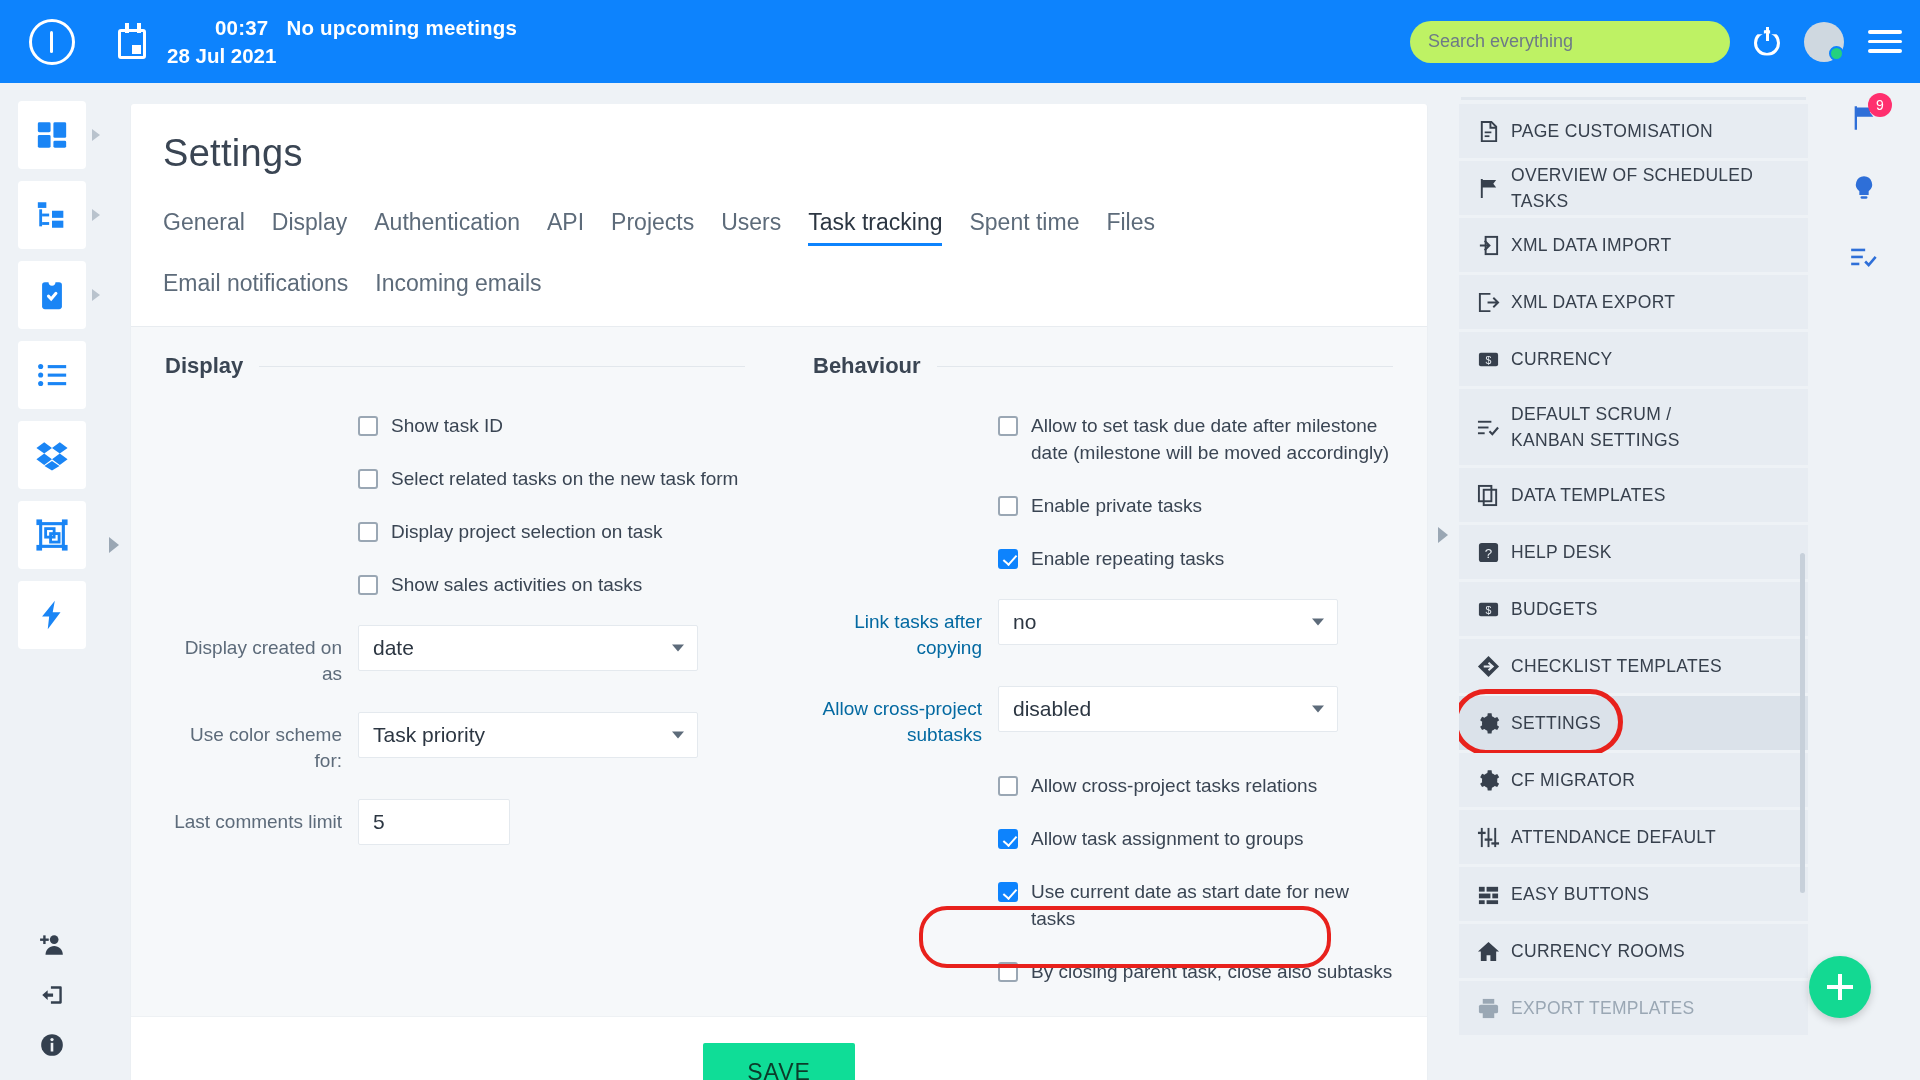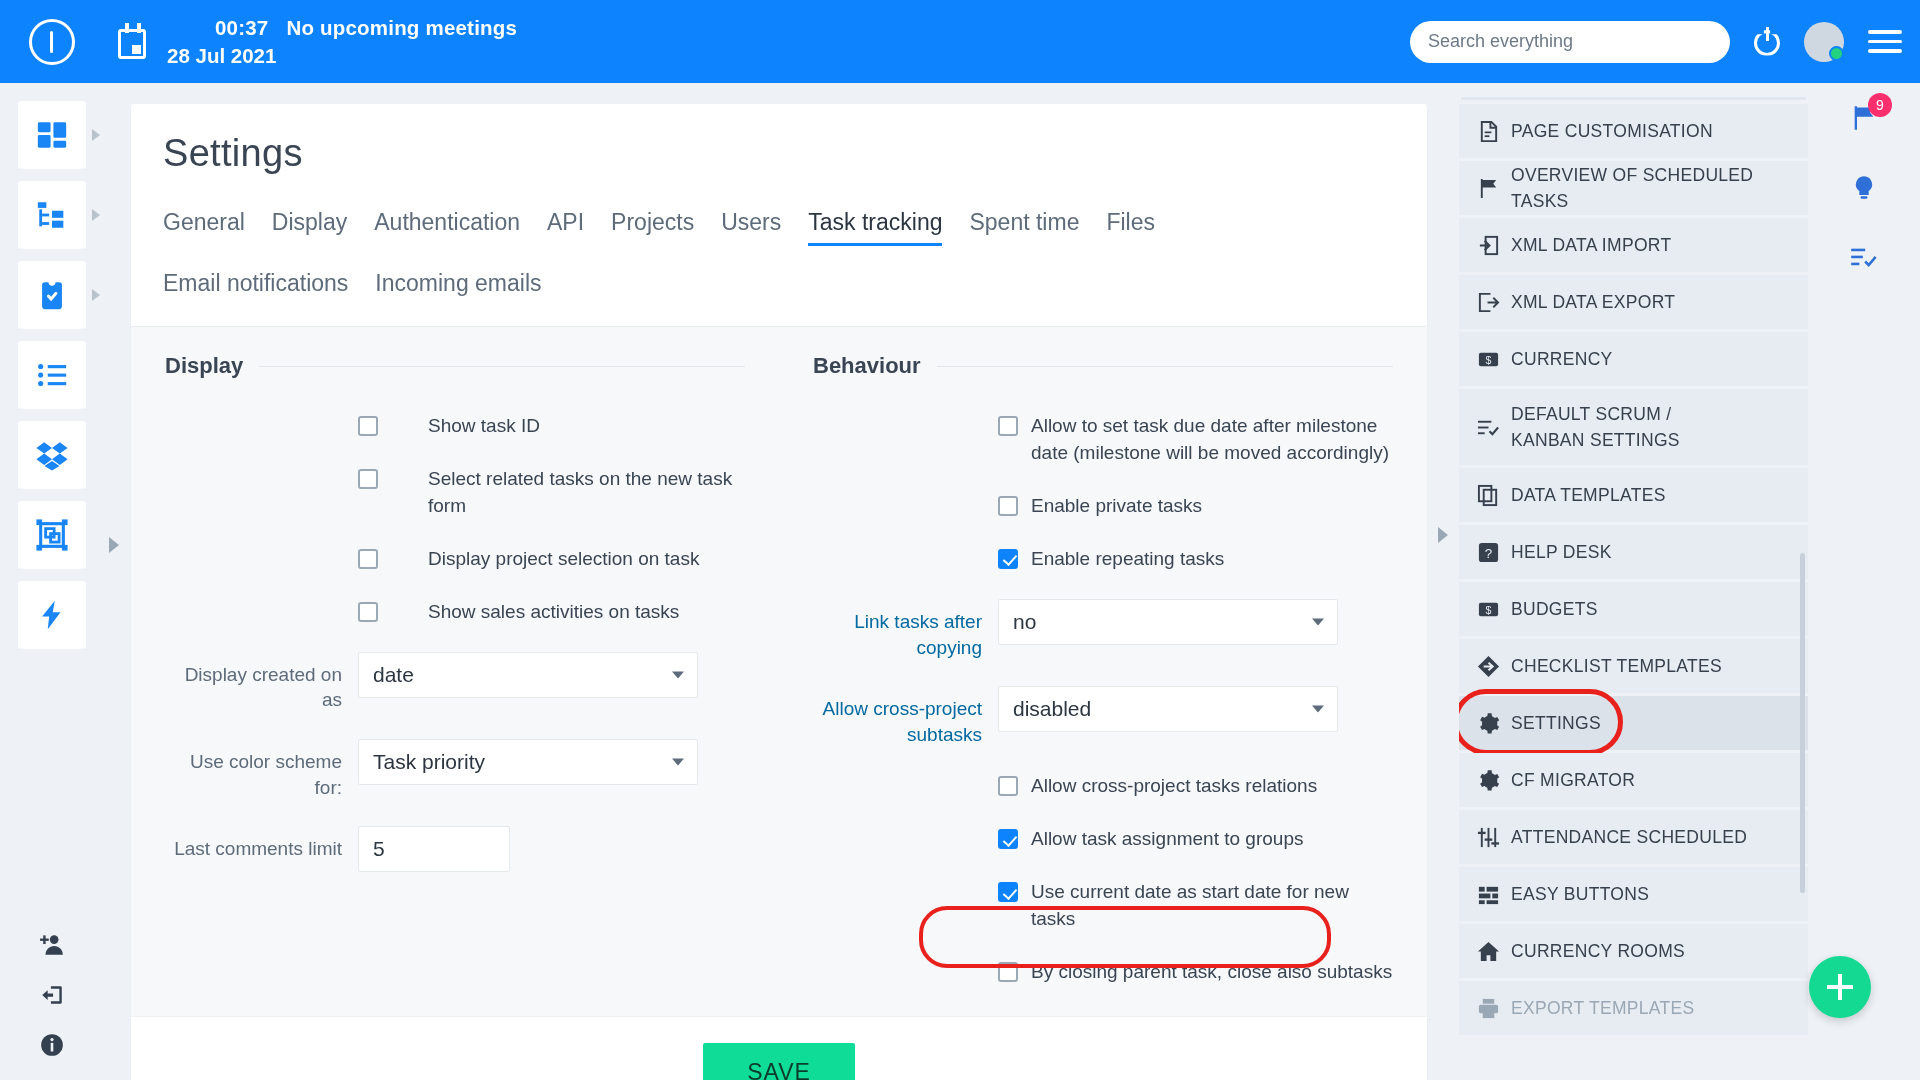--- a/index.html
+++ b/index.html
@@ -29,21 +29,21 @@
   .cal-t1 { position: absolute; left: 12px; top: 2px; width: 3.5px; height: 10px; background: #fff; }
   .cal-t2 { position: absolute; left: 24px; top: 2px; width: 3.5px; height: 10px; background: #fff; }
   .cal-dot { position: absolute; left: 19px; top: 24px; width: 9px; height: 9px; background: #fff; }
   .meet-block { margin-left: 14px; color: #fff; line-height: 1.35; }
   .meet-row1 { font-size: 20.5px; font-weight: bold; letter-spacing: .2px; }
   .meet-row1 .time { margin-right: 18px; margin-left: 48px; }
   .meet-row2 { font-size: 20.5px; font-weight: bold; }
 
   .top-right { margin-left: auto; display: flex; align-items: center; padding-right: 18px; }
   .search-box {
-    width: 320px; height: 42px; background: #ffffff; border-radius: 21px;
+    width: 320px; height: 42px; background: #bef264; border-radius: 21px;
     display: flex; align-items: center; padding: 0 18px;
   }
   .search-box span { color: #6d7a87; font-size: 18px; }
   .pwr { margin-left: 22px; width: 30px; height: 30px; position: relative; }
   .pwr-ring {
     width: 26px; height: 26px; border-radius: 50%; border: 3px solid #fff;
     position: absolute; left: 2px; top: 3px; clip-path: polygon(0 18%,38% 18%,38% 0,62% 0,62% 18%,100% 18%,100% 100%,0 100%);
   }
   .pwr-bar { position: absolute; left: 13.5px; top: 0px; width: 3px; height: 14px; background: #fff; }
   .avatar {
@@ -97,21 +97,21 @@
   .tab { color: #5d6b7a; white-space: nowrap; position: relative; padding-bottom: 7px; }
   .tab.active { color: #2c3642; border-bottom: 3.5px solid #0d83fd; }
 
   .form-area { background: #f6f8fa; border-top: 1px solid #e8ecf0; padding: 26px 0 24px 0; display: flex; }
   .col { width: 648px; padding: 0 34px; }
   .sect-head { display: flex; align-items: center; gap: 16px; margin-bottom: 34px; }
   .sect-head h3 { font-size: 22px; color: #3a4553; font-weight: bold; }
   .sect-head .rule { flex: 1; height: 1px; background: #e2e7ec; }
 
   .row { display: flex; margin-bottom: 26px; }
-  .row.cb { padding-left: 193px; gap: 37px; }
+  .row.cb { padding-left: 193px; }
   .row.cb-r { padding-left: 185px; }
   .lbl { width: 193px; text-align: right; padding-right: 16px; font-size: 19px; color: #5d6b7a; line-height: 1.35; padding-top: 10px; }
   .lbl-r { width: 185px; text-align: right; padding-right: 16px; font-size: 19px; color: #0369a1; line-height: 1.35; padding-top: 10px; }
 
   .cbox {
     width: 20px; height: 20px; border: 2px solid #9aa7b4; border-radius: 3px;
     background: #fff; flex: 0 0 auto; margin-top: 3px;
   }
   .cbox.on { background: #0d83fd; border-color: #0d83fd; position: relative; }
   .cbox.on::after {
@@ -577,21 +577,21 @@
     <span class="rp-ico">
         <svg viewBox="0 0 24 24">
           <rect x="4" y="2" width="2" height="20"></rect>
           <rect x="11" y="2" width="2" height="20"></rect>
           <rect x="18" y="2" width="2" height="20"></rect>
           <rect x="1" y="6" width="8" height="2.4"></rect>
           <rect x="8" y="13" width="8" height="2.4"></rect>
           <rect x="15" y="17" width="8" height="2.4"></rect>
         </svg>
       </span>
-    <span class="rp-label">ATTENDANCE SCHEDULED</span>
+    <span class="rp-label">ATTENDANCE DEFAULT</span>
   </div>
 
   <div class="rp-item">
     <span class="rp-ico">
         <svg viewBox="0 0 24 24">
           <rect x="2" y="4" width="6" height="5"></rect>
           <rect x="10" y="4" width="12" height="5"></rect>
           <rect x="2" y="11" width="12" height="5"></rect>
           <rect x="16" y="11" width="6" height="5"></rect>
           <rect x="2" y="18" width="6" height="4"></rect>

